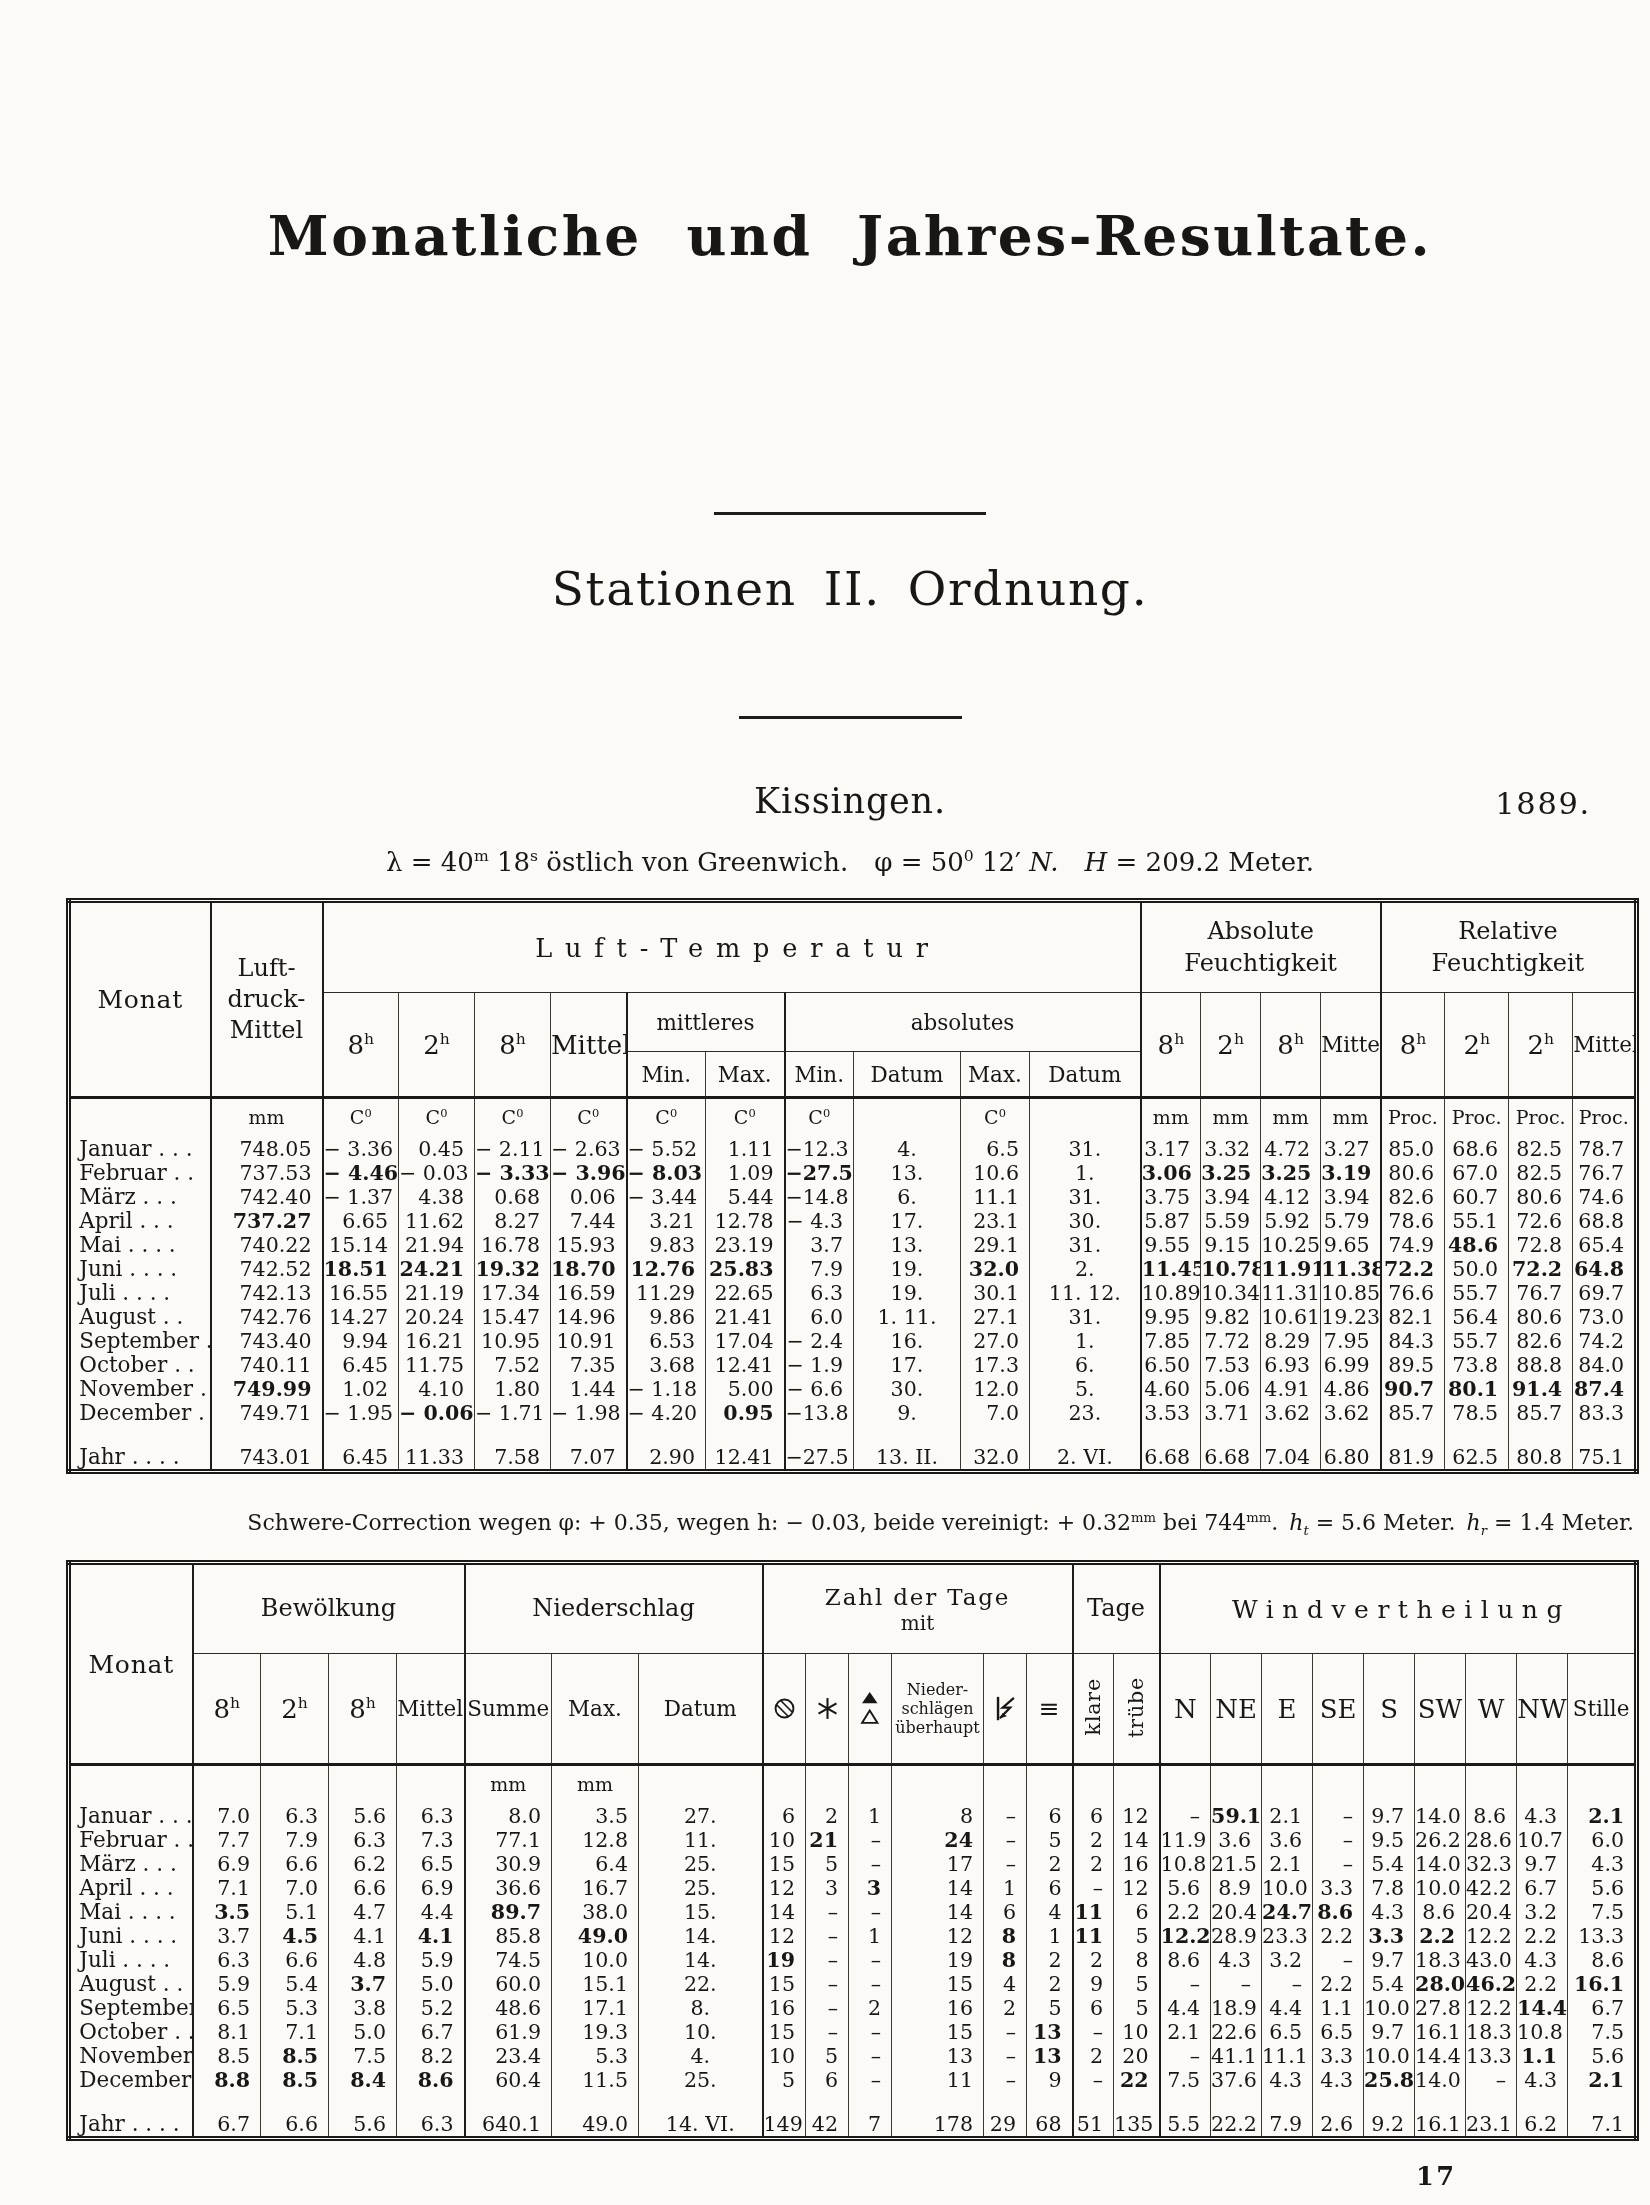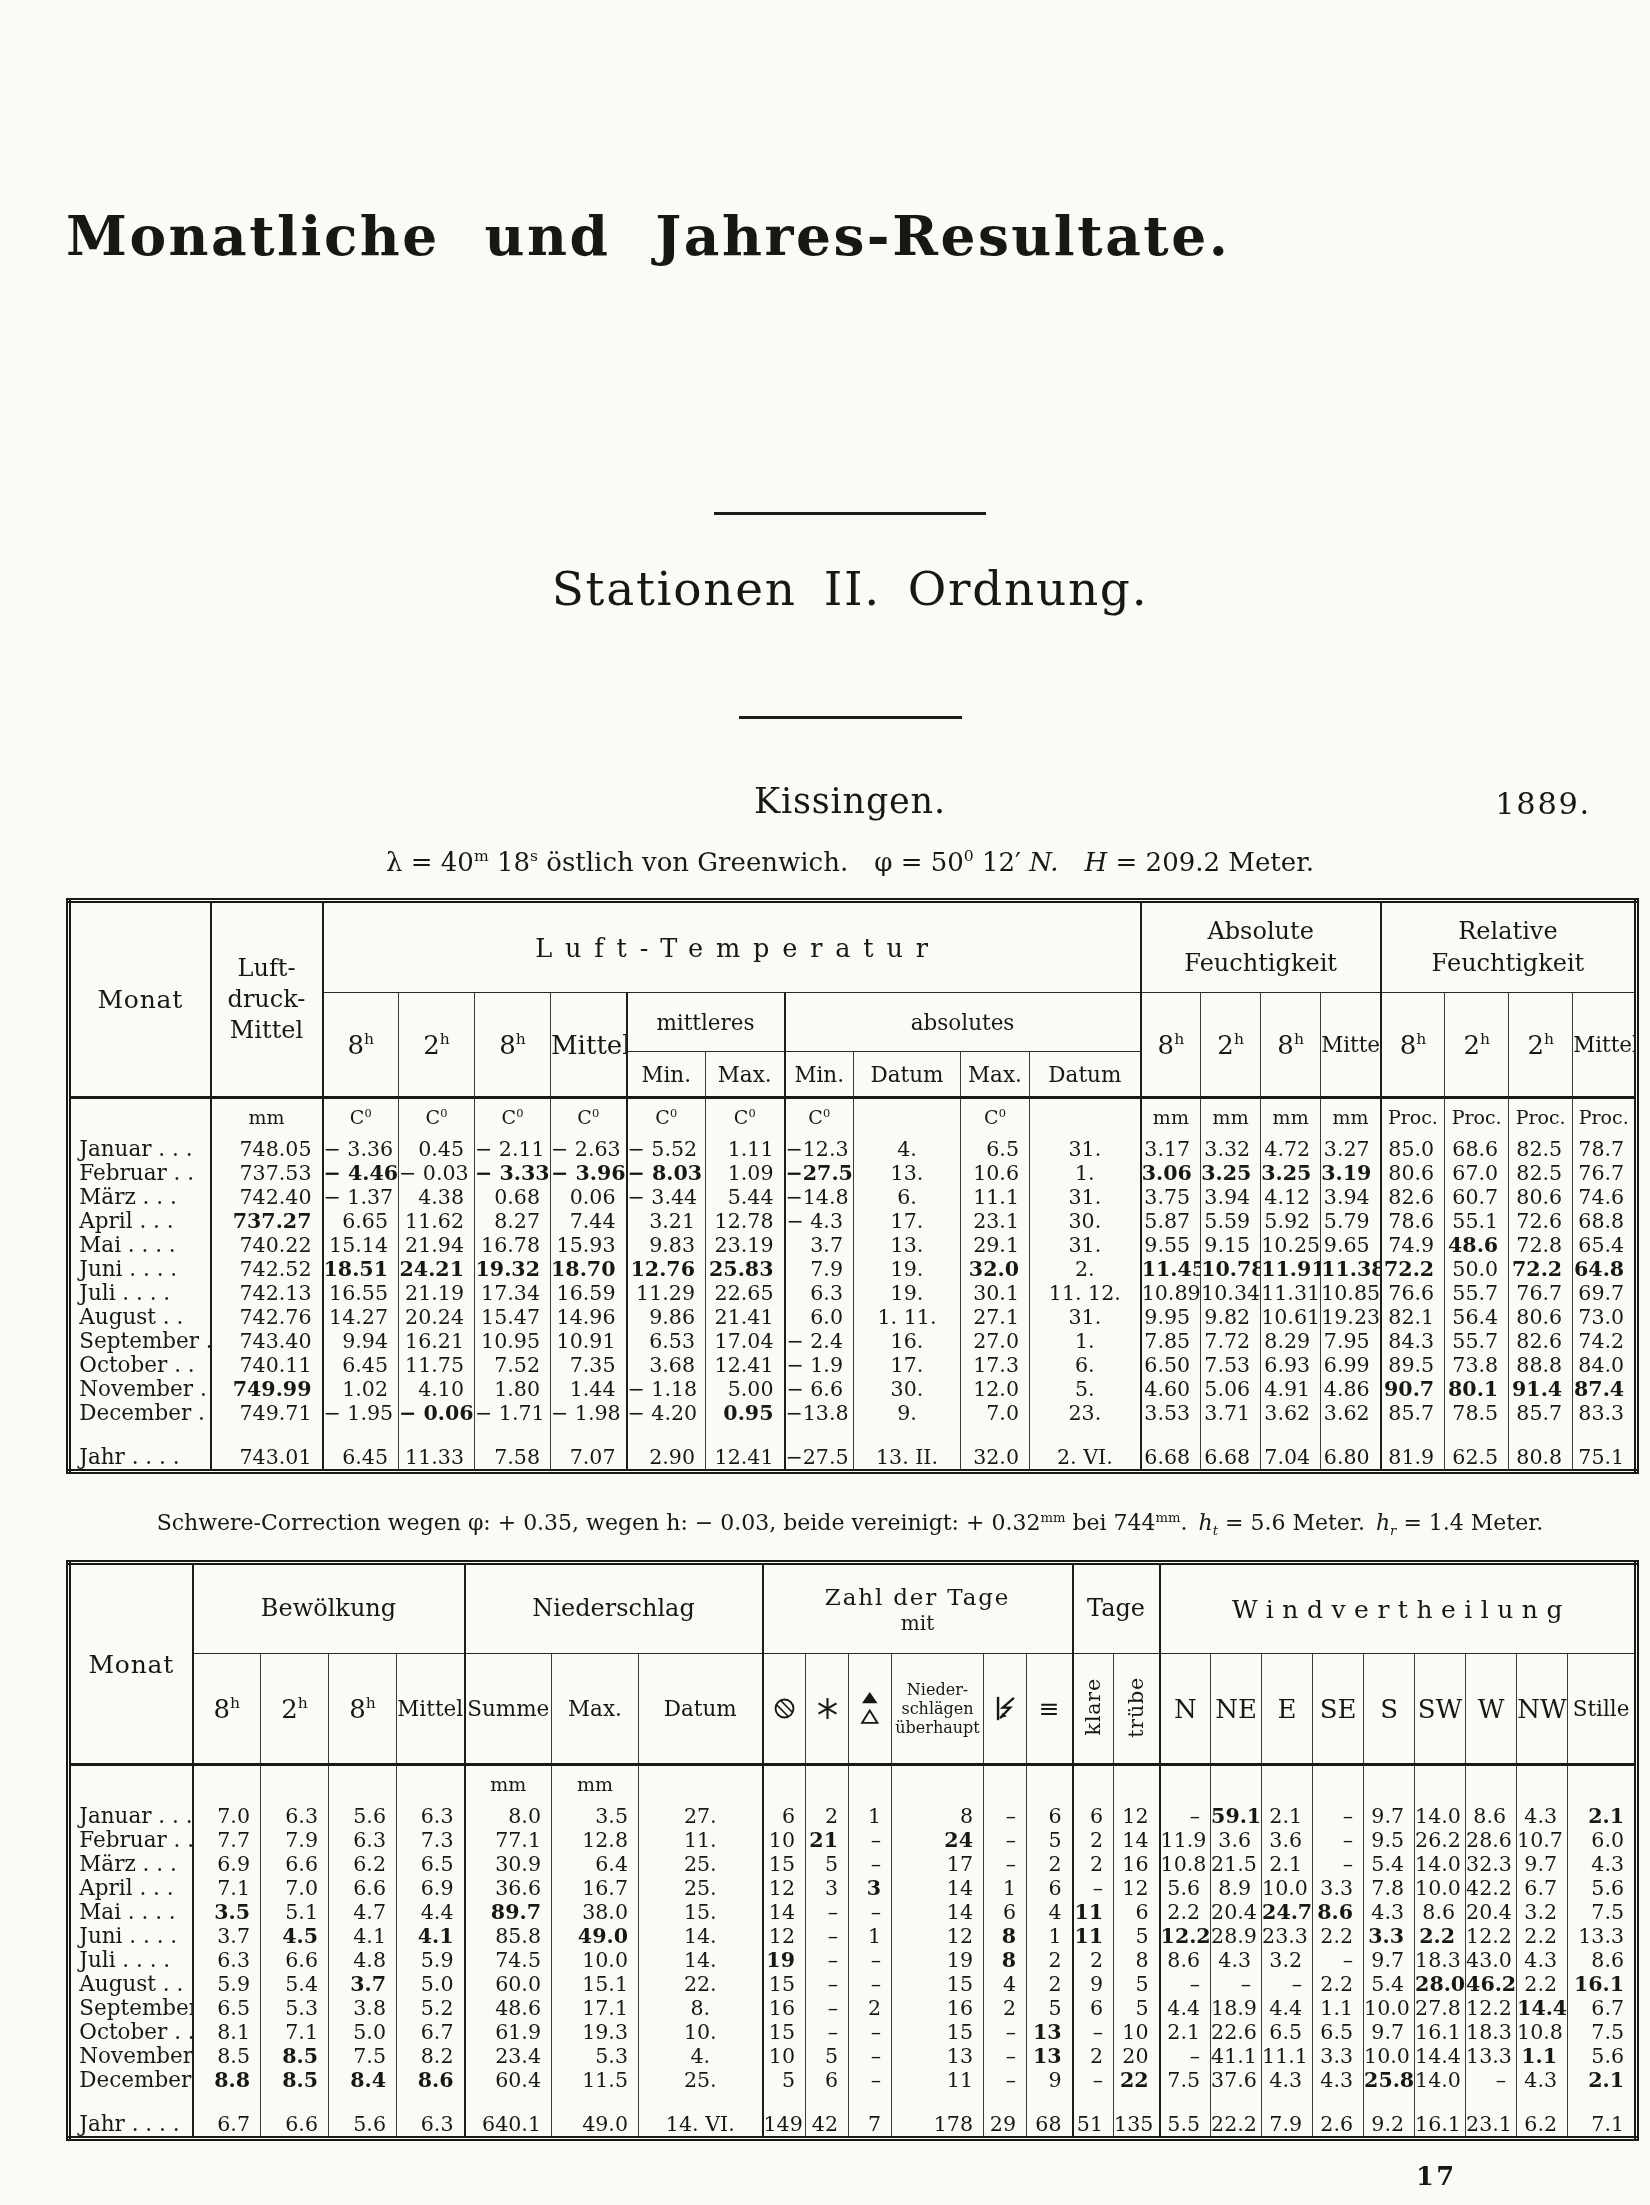--- a/index.html
+++ b/index.html
@@ -1,31 +1,31 @@
 <!DOCTYPE html>
 <html style="font-size:13.2px"><head>
 <meta charset="utf-8">
 <style>
   * { box-sizing: border-box; margin: 0; padding: 0; }
   html,body { width: 1651px; height: 2205px; background: #fbfaf6; color: #181715;
     font-family: "DejaVu Serif", "Liberation Serif", serif; }
   .content { position: absolute; left: 66px; top: 0; width: 1568px; height: 2205px; }
 
-  .title { position: absolute; top: 203px; width: 100%; 
+  .title { position: absolute; top: 203px; width: 100%; text-align: center;
     font-size: 55px; font-weight: 700; letter-spacing: 2.5px; word-spacing: 0.42em; }
   .rule { position: absolute; background: #1d1c1a; height: 3.3px; }
   .rule-1 { top: 512px; left: 648px; width: 272px; }
   .rule-2 { top: 716px; left: 673px; width: 223px; }
   .subtitle { position: absolute; top: 561px; width: 100%; text-align: center;
     font-size: 47px; font-weight: 400; letter-spacing: 1.7px; word-spacing: 0.22em; }
   .station-line { position: absolute; top: 781px; width: 100%; text-align: center;
     font-size: 35px; letter-spacing: 0.8px; }
   .year { position: absolute; top: 786px; right: 43px; font-size: 30.5px; letter-spacing: 1.7px; }
   .coords { position: absolute; top: 847px; width: 100%; text-align: center; font-size: 26px; }
-  .correction { position: absolute; top: 1510px; width: 100%; text-align: center; font-size: 22px; }
+  .correction { position: absolute; top: 1510px; width: 100%; text-align: right; font-size: 22px; }
   .pagenum { position: absolute; top: 2161px; left: 1350px; font-size: 25.6px; font-weight: 700; letter-spacing: 2.5px; }
 
   table { border-collapse: collapse; table-layout: fixed; position: absolute; left: 0;
     width: 1568px; border: 5px double #1a1918; background: #fbfaf6; }
   #t1 { top: 898px; }
   #t2 { top: 1560px; }
   th, td { font-weight: 400; padding: 0; vertical-align: middle; overflow: hidden; }
   thead { border-bottom: 3.3px solid #1a1918; }
   .bl1 { border-left: 1.2px solid #3d3a36; }
   .bl2 { border-left: 2.5px solid #1d1c1a; }

